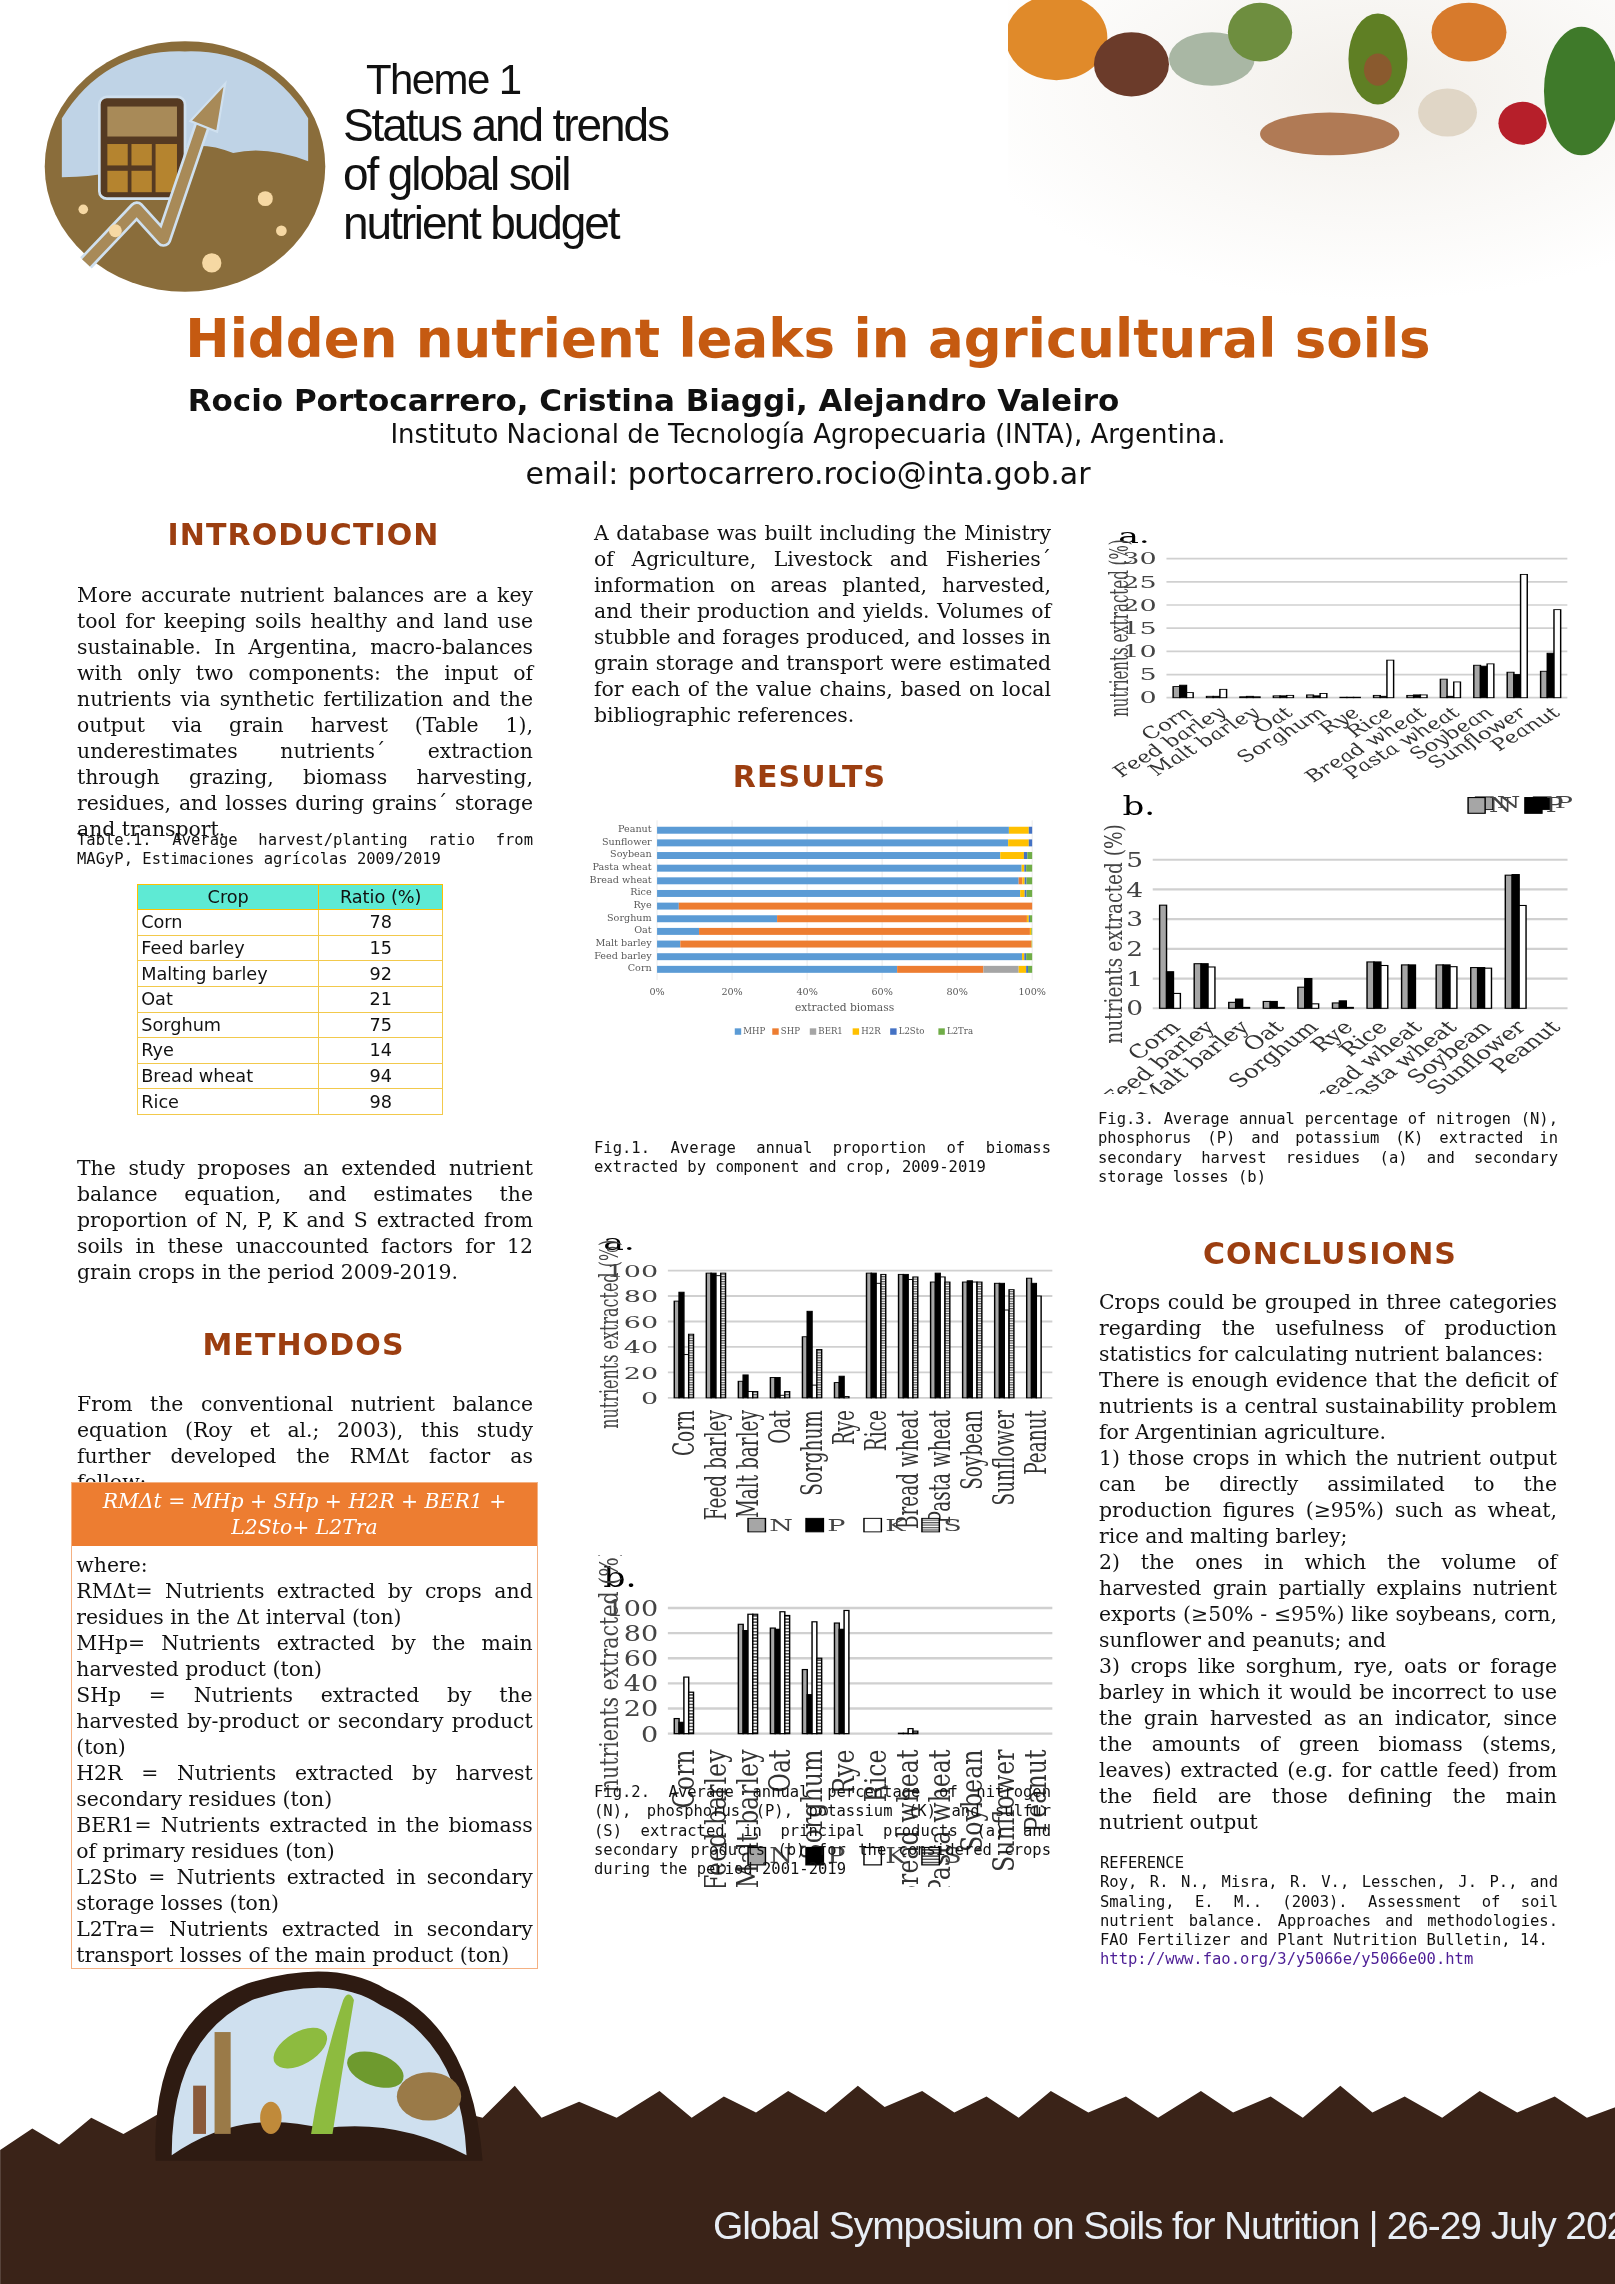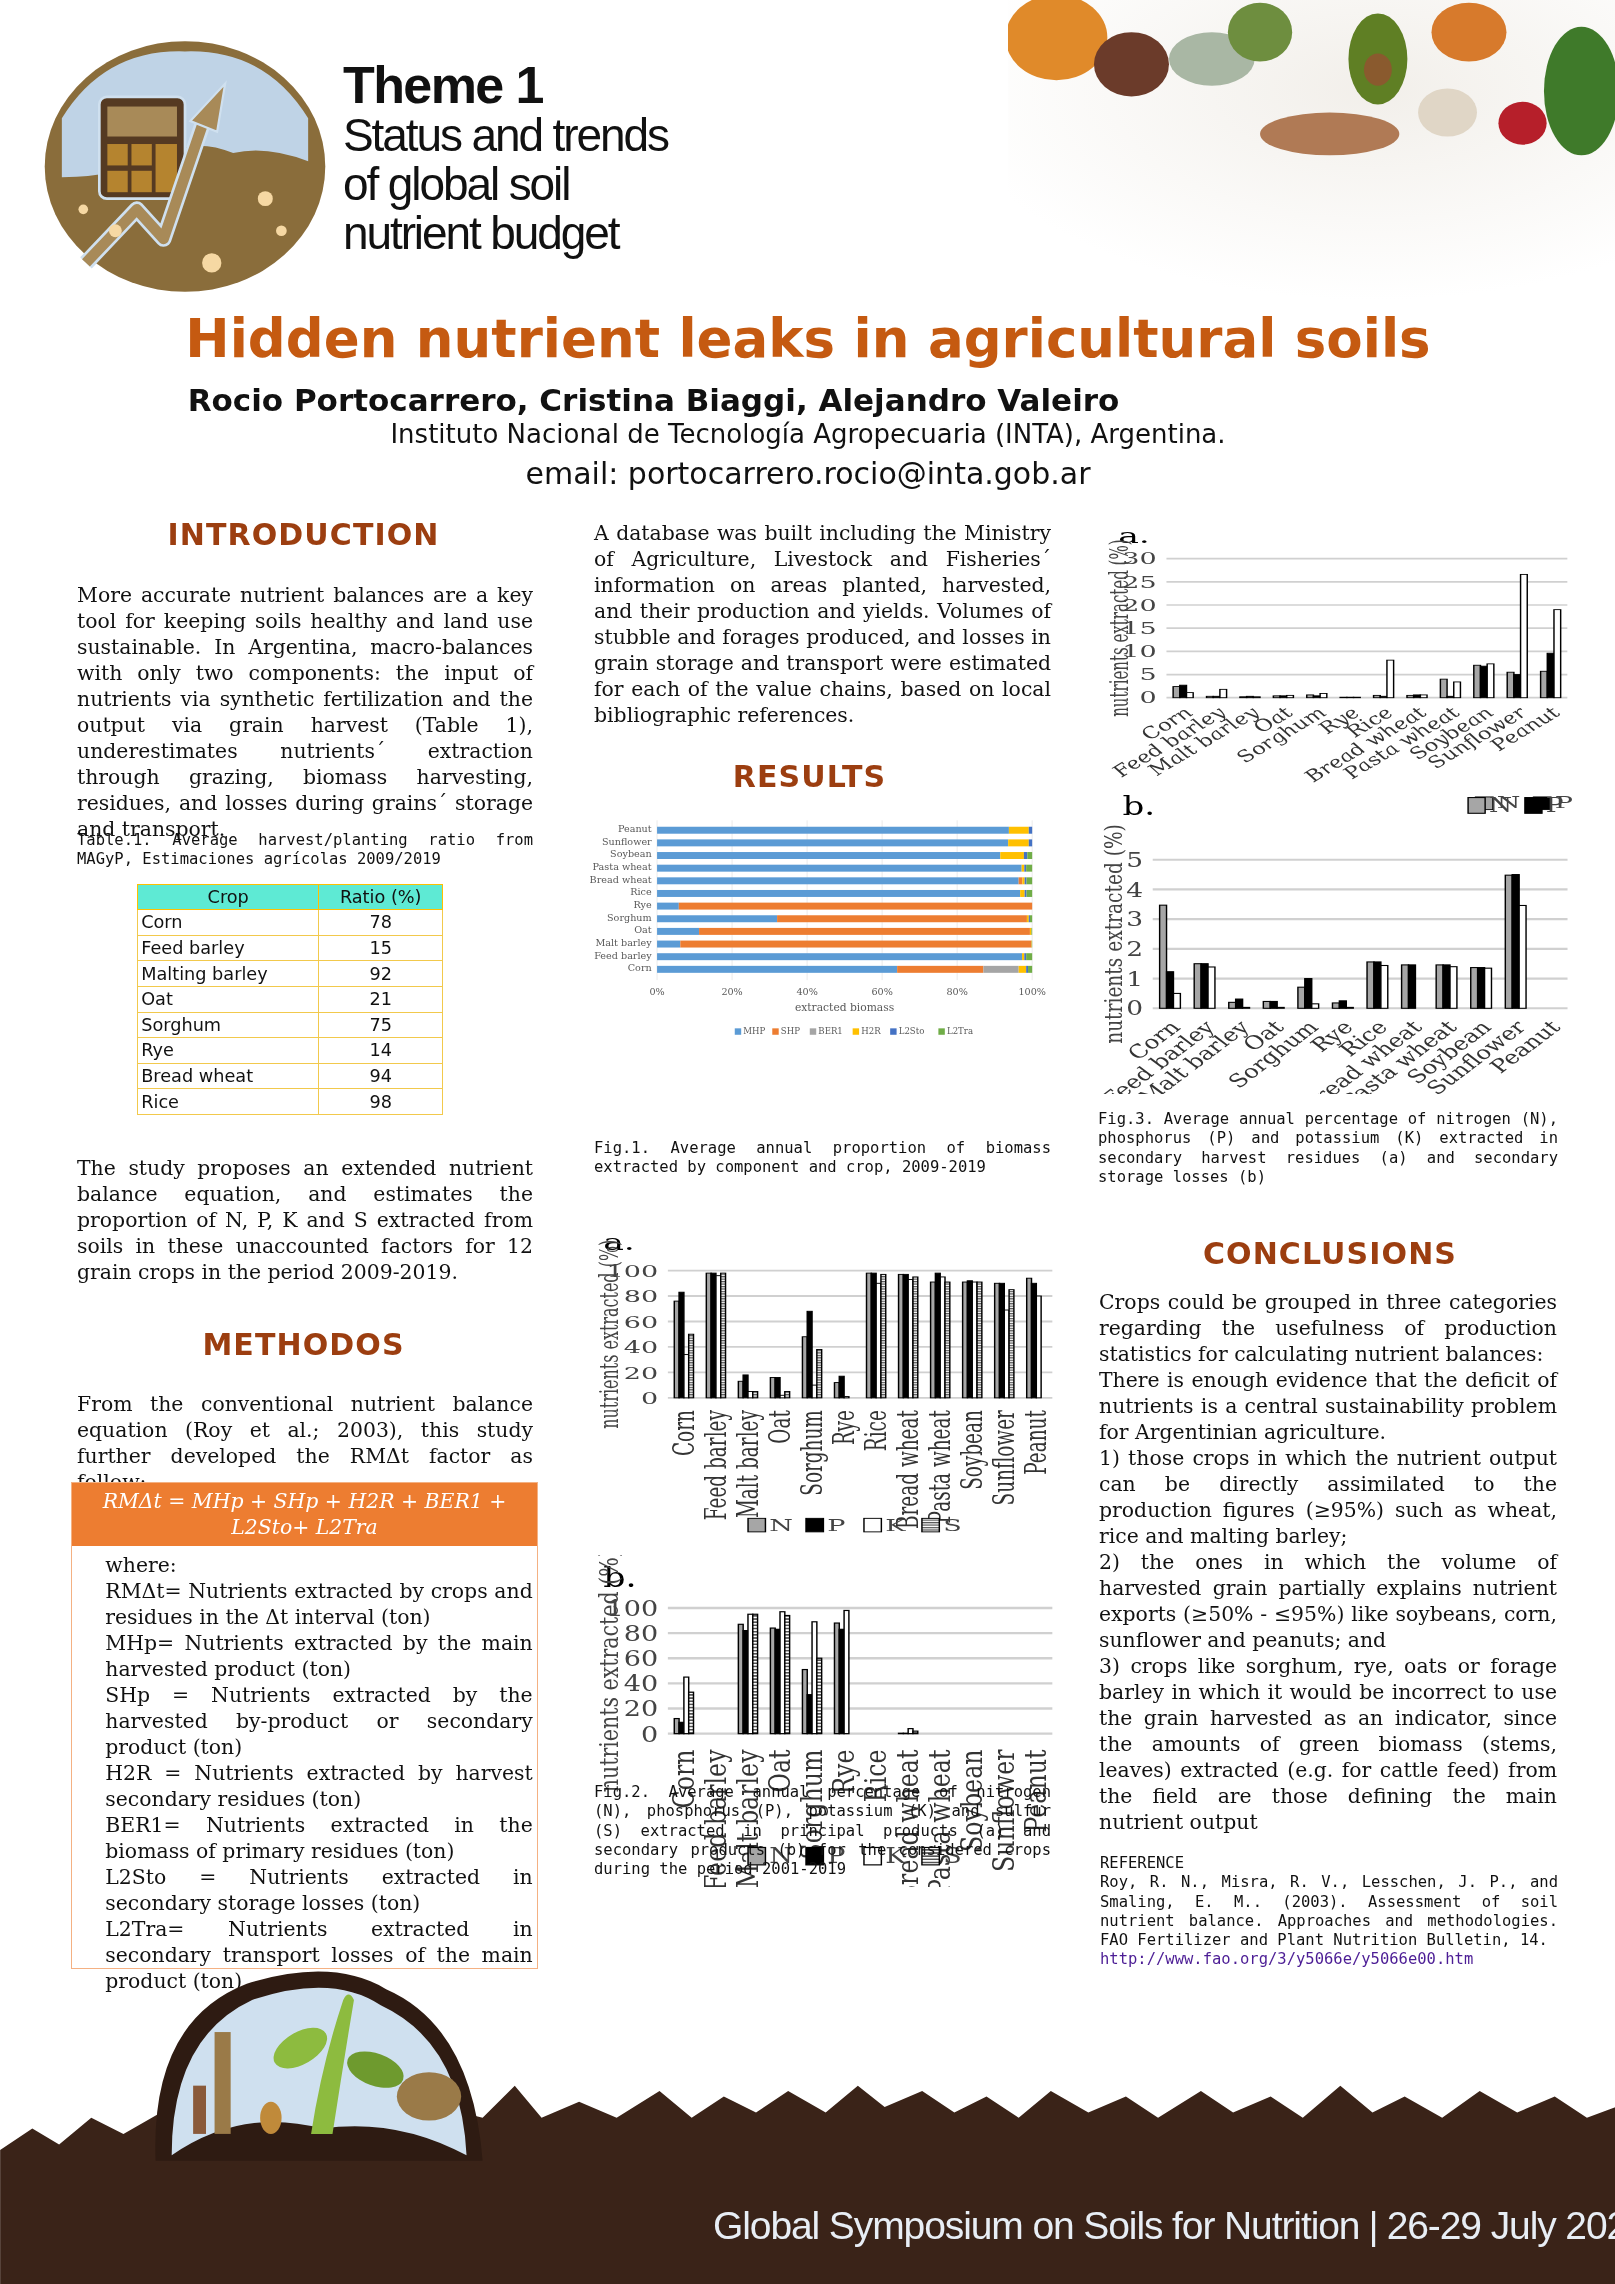--- a/index.html
+++ b/index.html
@@ -1,34 +1,34 @@
 <!DOCTYPE html>
 <html style="font-size:8.6px"><head>
 <meta charset="utf-8">
 <style>
   html,body{margin:0;padding:0;background:#fff;}
   body{width:1616px;height:2284px;position:relative;overflow:hidden;font-family:"DejaVu Serif",serif;color:#111;}
   .abs{position:absolute;}
   .theme-block{left:343px;top:59px;font-family:"Liberation Sans",sans-serif;line-height:1.0;}
-  .theme-title{font-size:52px;font-weight:bold;letter-spacing:-1.6px;}
+  .theme-title{font-size:42px;font-weight:normal;letter-spacing:-1.6px;margin-left:23px;}
   .theme-sub{font-size:46px;letter-spacing:-2.1px;line-height:49px;}
   .title{left:0;width:1616px;top:308px;text-align:center;font-family:"DejaVu Sans",sans-serif;font-weight:bold;font-size:53px;color:#c55a11;}
   .authors{left:0;width:1307px;top:382px;text-align:center;font-family:"DejaVu Sans",sans-serif;font-weight:bold;font-size:31px;}
   .inst{left:0;width:1616px;top:419px;text-align:center;font-family:"DejaVu Sans",sans-serif;font-size:26px;}
   .email{left:0;width:1616px;top:456px;text-align:center;font-family:"DejaVu Sans",sans-serif;font-size:30px;}
   .sec-head{font-family:"DejaVu Sans",sans-serif;font-weight:bold;font-size:30px;color:#9c3e10;text-align:center;letter-spacing:1.1px;}
   .body-text{font-size:20.4px;line-height:26px;text-align:justify;}
   .caption{font-family:"DejaVu Sans Mono",monospace;font-size:15.5px;line-height:19.3px;text-align:justify;}
   table.ratio{border-collapse:collapse;font-family:"DejaVu Sans",sans-serif;font-size:17.7px;}
   table.ratio th{background:#5eead4;font-weight:normal;padding:2.1px 4.3px;border:1.1px solid #ffc000;}
   table.ratio td{border:1.1px solid #f2c94c;padding:1.6px 3.2px;height:21.4px;}
   table.ratio td.val{text-align:center;}
   .eq-box{left:71px;top:1482px;width:465px;height:485px;border:1.6px solid #f4b183;}
   .eq-head{background:#ed7d31;color:#fff;font-style:italic;font-size:20.4px;text-align:center;padding:5.4px 10.7px;line-height:26px;}
-  .eq-body{padding:6.4px 4.3px 0 4.3px;font-size:20.4px;line-height:26px;text-align:justify;margin-left:29px;}
+  .eq-body{padding:6.4px 4.3px 0 4.3px;font-size:20.4px;line-height:26px;text-align:justify;}
   .ref{font-family:"DejaVu Sans Mono",monospace;font-size:15.5px;line-height:19.3px;text-align:justify;}
   .ref a{color:#4c1d95;text-decoration:none;}
   svg text{font-family:"DejaVu Serif",serif;}
   .footer-text{font-family:"Liberation Sans",sans-serif;color:#e8eef5;font-size:39px;letter-spacing:-1.1px;}
 </style>
 </head>
 <body>
 
 <svg class="abs" style="left:40px;top:38px" width="290" height="257" viewBox="0 0 540 480">
   <ellipse cx="270" cy="240" rx="262" ry="234" fill="#8a6d3b"></ellipse>

